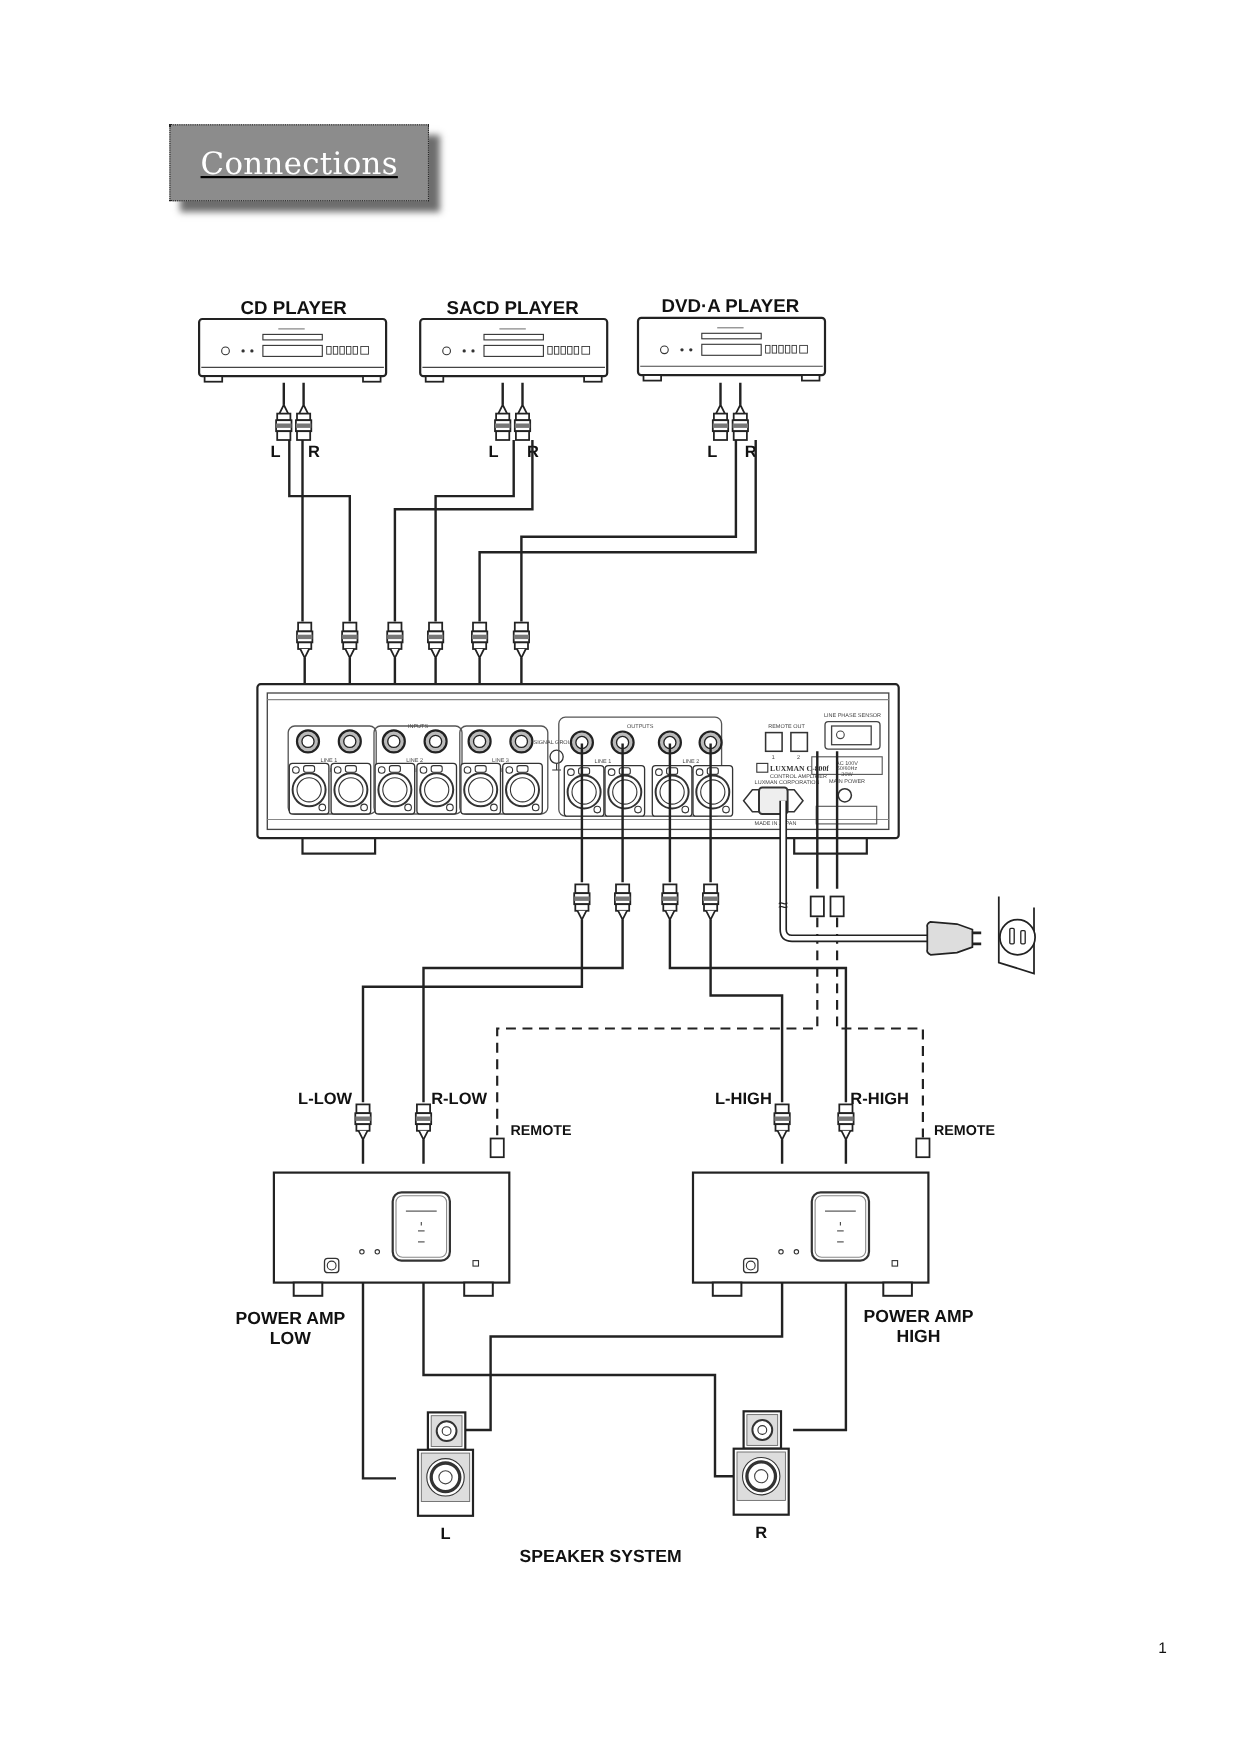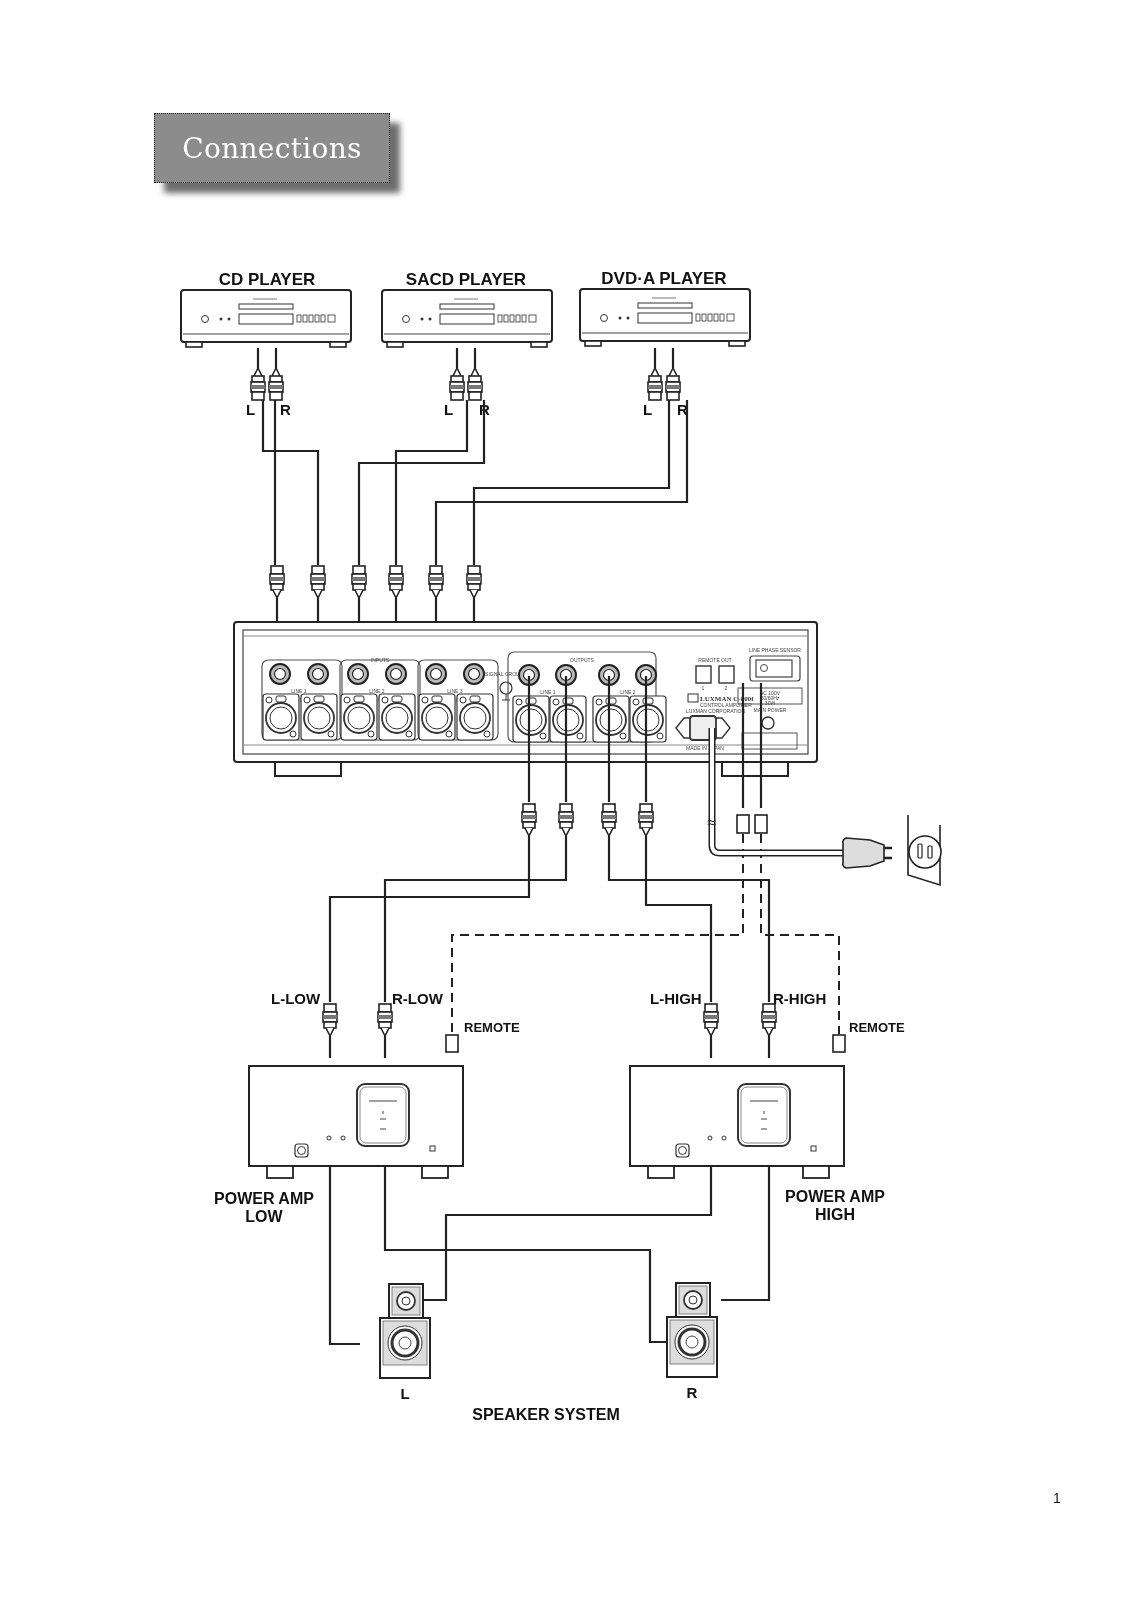--- a/index.html
+++ b/index.html
@@ -1,17 +1,17 @@
 <!DOCTYPE html>
 <html><head>
 <meta charset="utf-8">
 <style>
   html,body{margin:0;padding:0;background:#fff;}
   body{width:1132px;height:1600px;position:relative;overflow:hidden;font-family:"Liberation Sans",sans-serif;}
-  .title-box{position:absolute;left:154px;top:113px;width:234px;height:68px;background:#8c8c8c;border:1px dotted #222;box-shadow:10px 10px 6px rgba(60,60,60,.75);display:flex;align-items:center;justify-content:center;}
+  .title-box{position:absolute;left:154px;top:113px;width:234px;height:68px;background:#8c8c8c;border:1px dotted #222;box-shadow:10px 10px 6px rgba(60,60,60,.75);display:flex;align-items:center;justify-content:center;text-decoration:underline;}
   .title-box span{color:#fff;font-family:"DejaVu Serif","Liberation Serif",serif;font-size:28px;letter-spacing:.3px;}
   .page-num{position:absolute;left:1053px;top:1490px;font-size:14px;color:#111;}
   svg{position:absolute;left:0;top:0;}
   .lbl{font-family:"Liberation Sans",sans-serif;font-weight:bold;fill:#111;}
   .tiny{font-family:"Liberation Sans",sans-serif;font-size:5px;fill:#444;}
   .w{fill:none;stroke:#222;stroke-width:2.2;}
   .dash{fill:none;stroke:#222;stroke-width:2;stroke-dasharray:9 6;}
   .box{fill:#fff;stroke:#222;stroke-width:2;}
 </style>
 </head>

